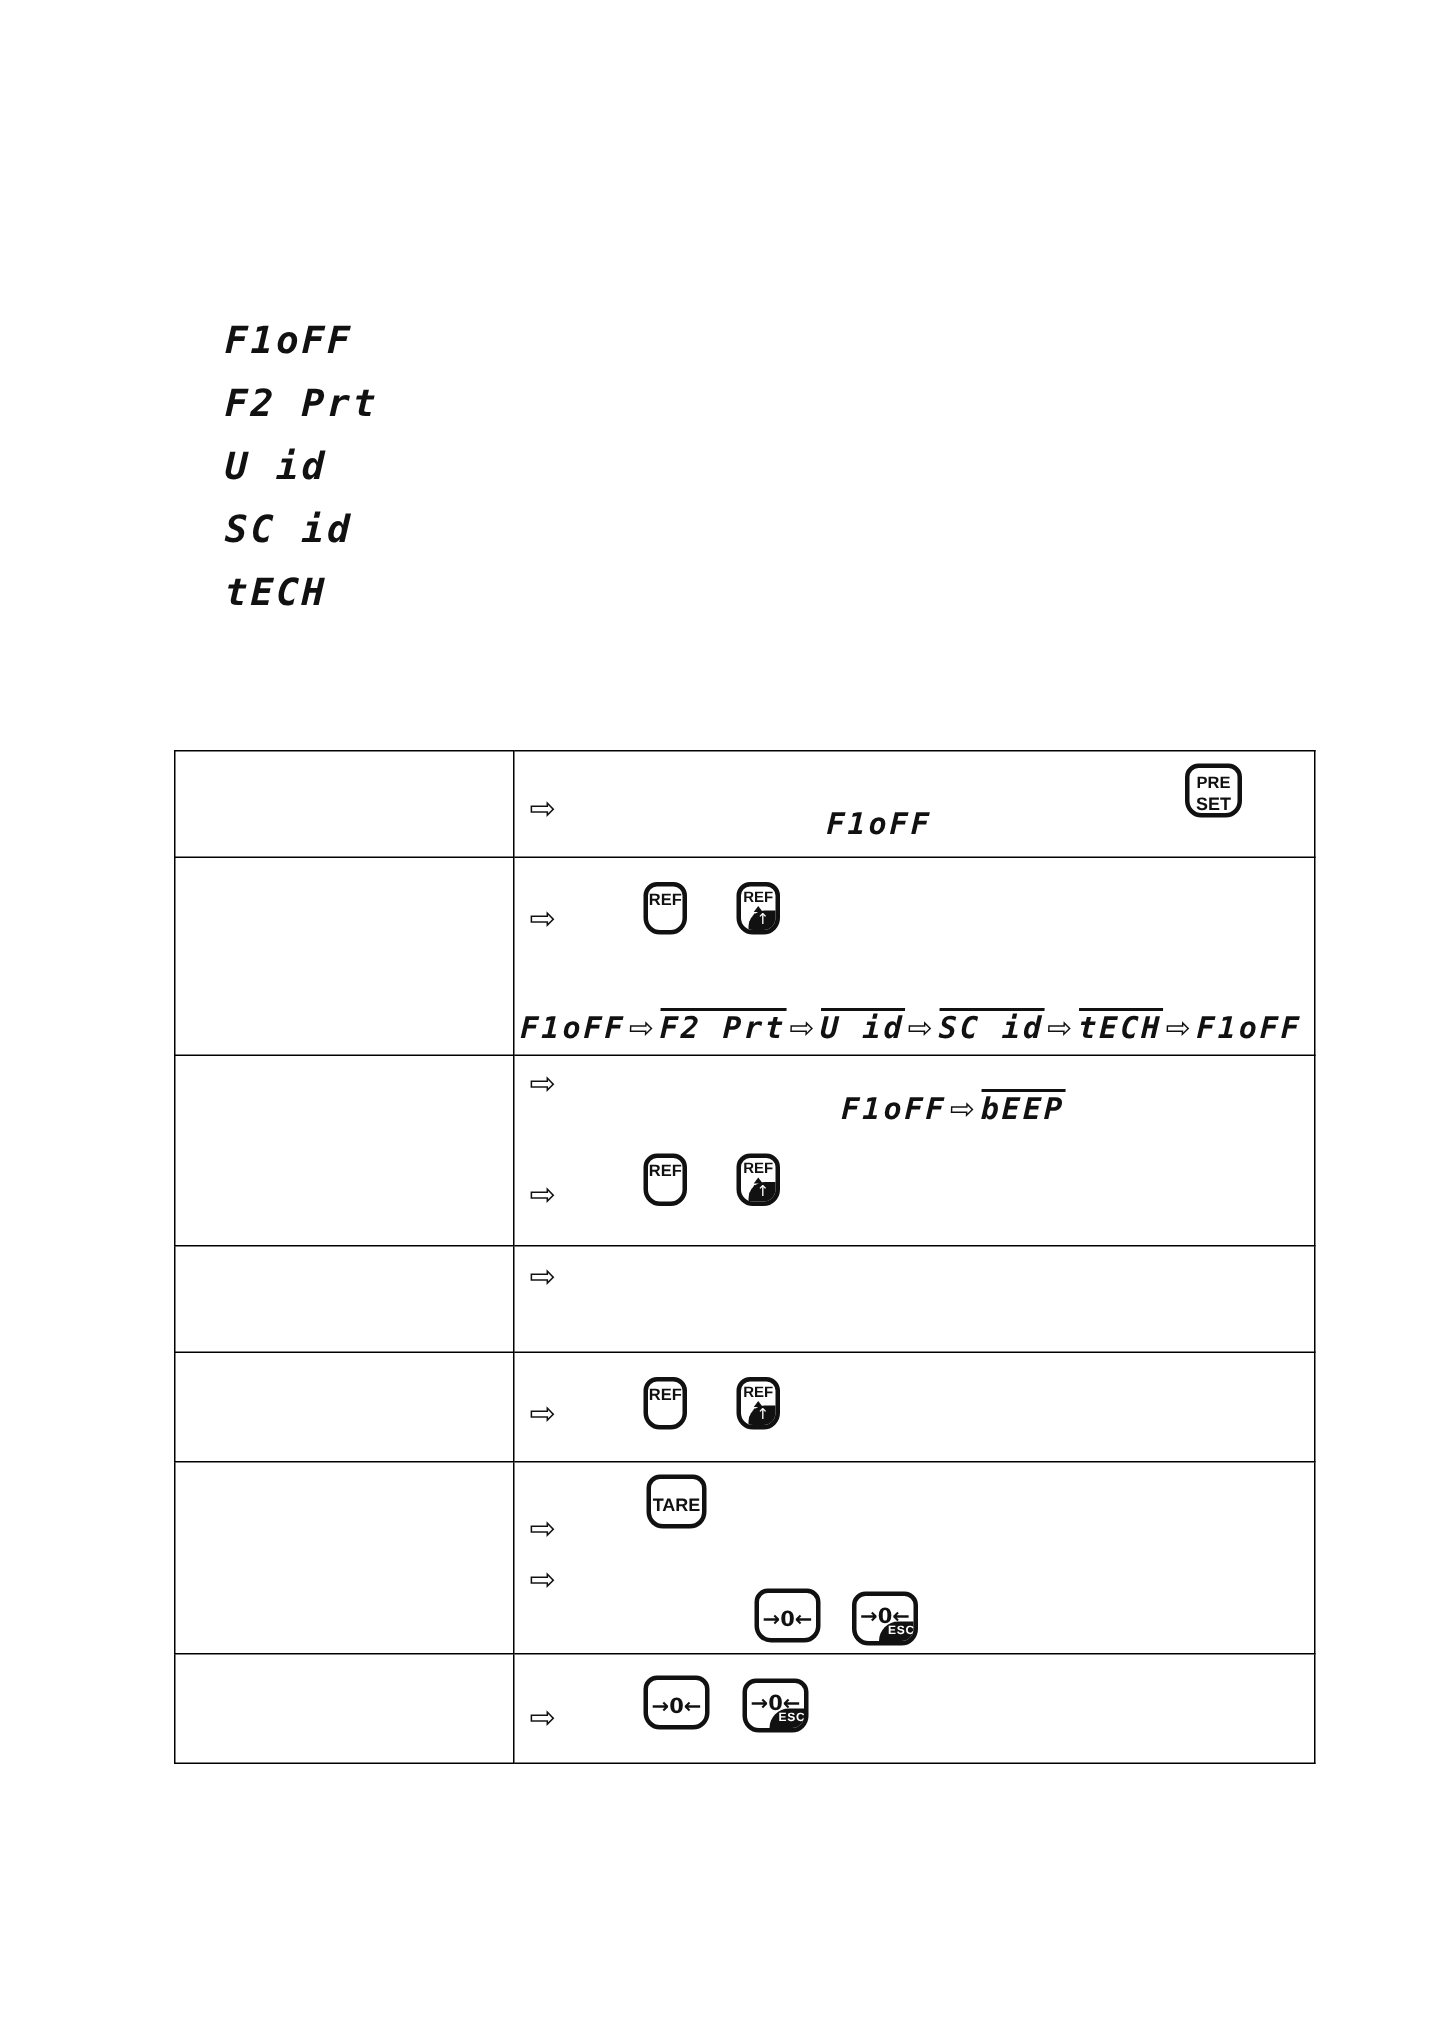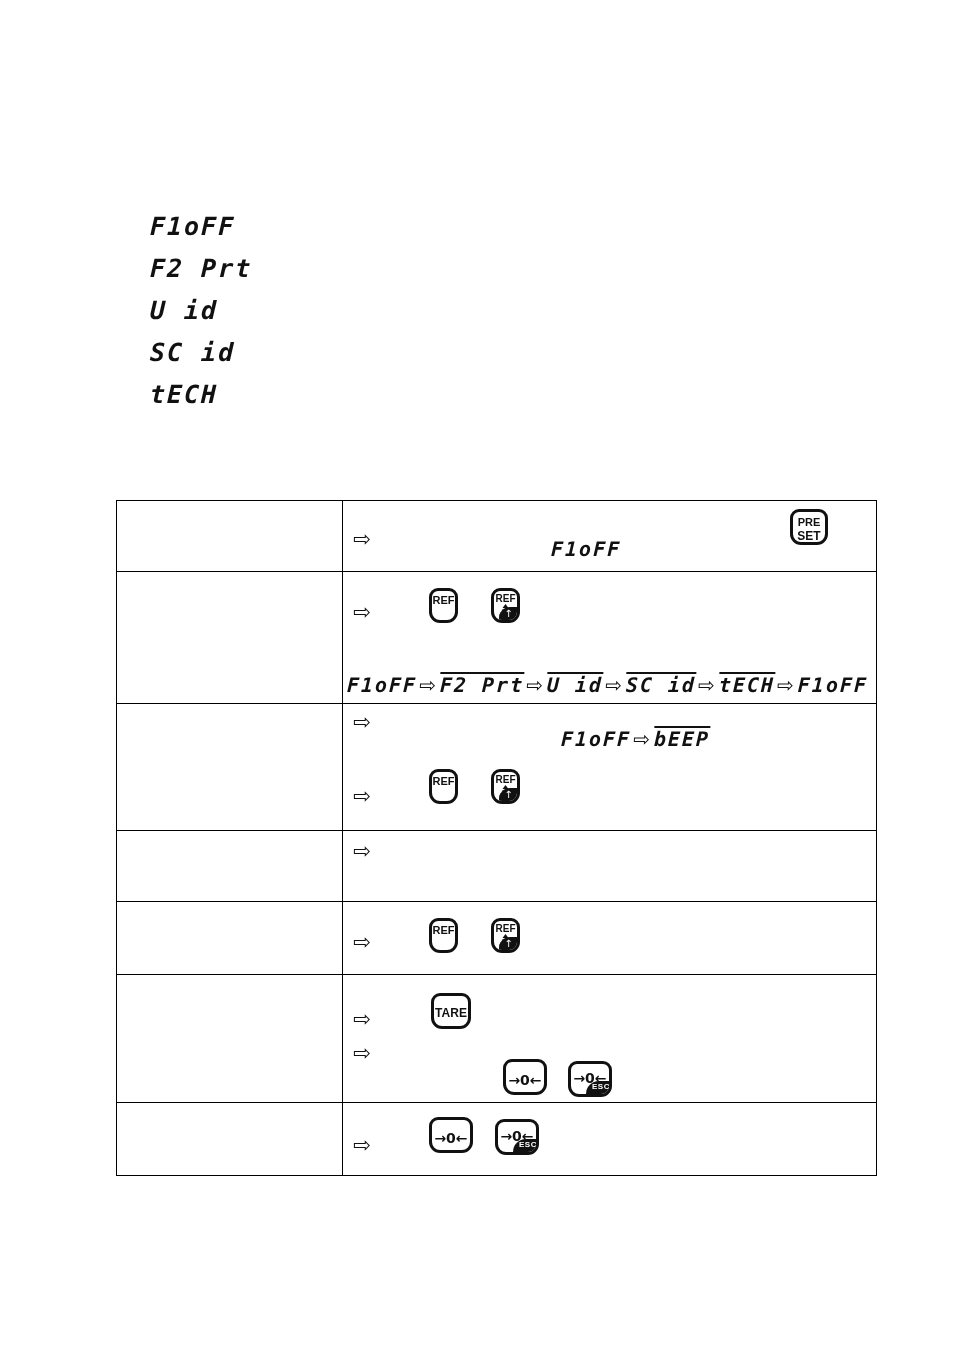--- a/index.html
+++ b/index.html
@@ -364,21 +364,21 @@
 
   <tr>
     <td class="col-left" style="height:127px">
       <div class="cell-inner"><span></span></div>
     </td>
     <td class="col-right">
       <div class="cell-inner" style="height:127px">
         <span class="arrow" style="left:10px; top:34px;">⇨</span>
         <span class="arrow" style="left:10px; top:68px;">⇨</span>
 
-        <div class="key key-tare" style="left:88px; top:18px;">
+        <div class="key key-tare" style="left:88px; top:8px;">
 
           <span class="key-label l1">TARE</span>
         </div>
 
         <div class="key key-zero" style="left:160px; top:84px;">
 
           <span class="key-label l1">→0←</span>
         </div>
 
         <div class="key key-zero" style="left:225px; top:86px;">

